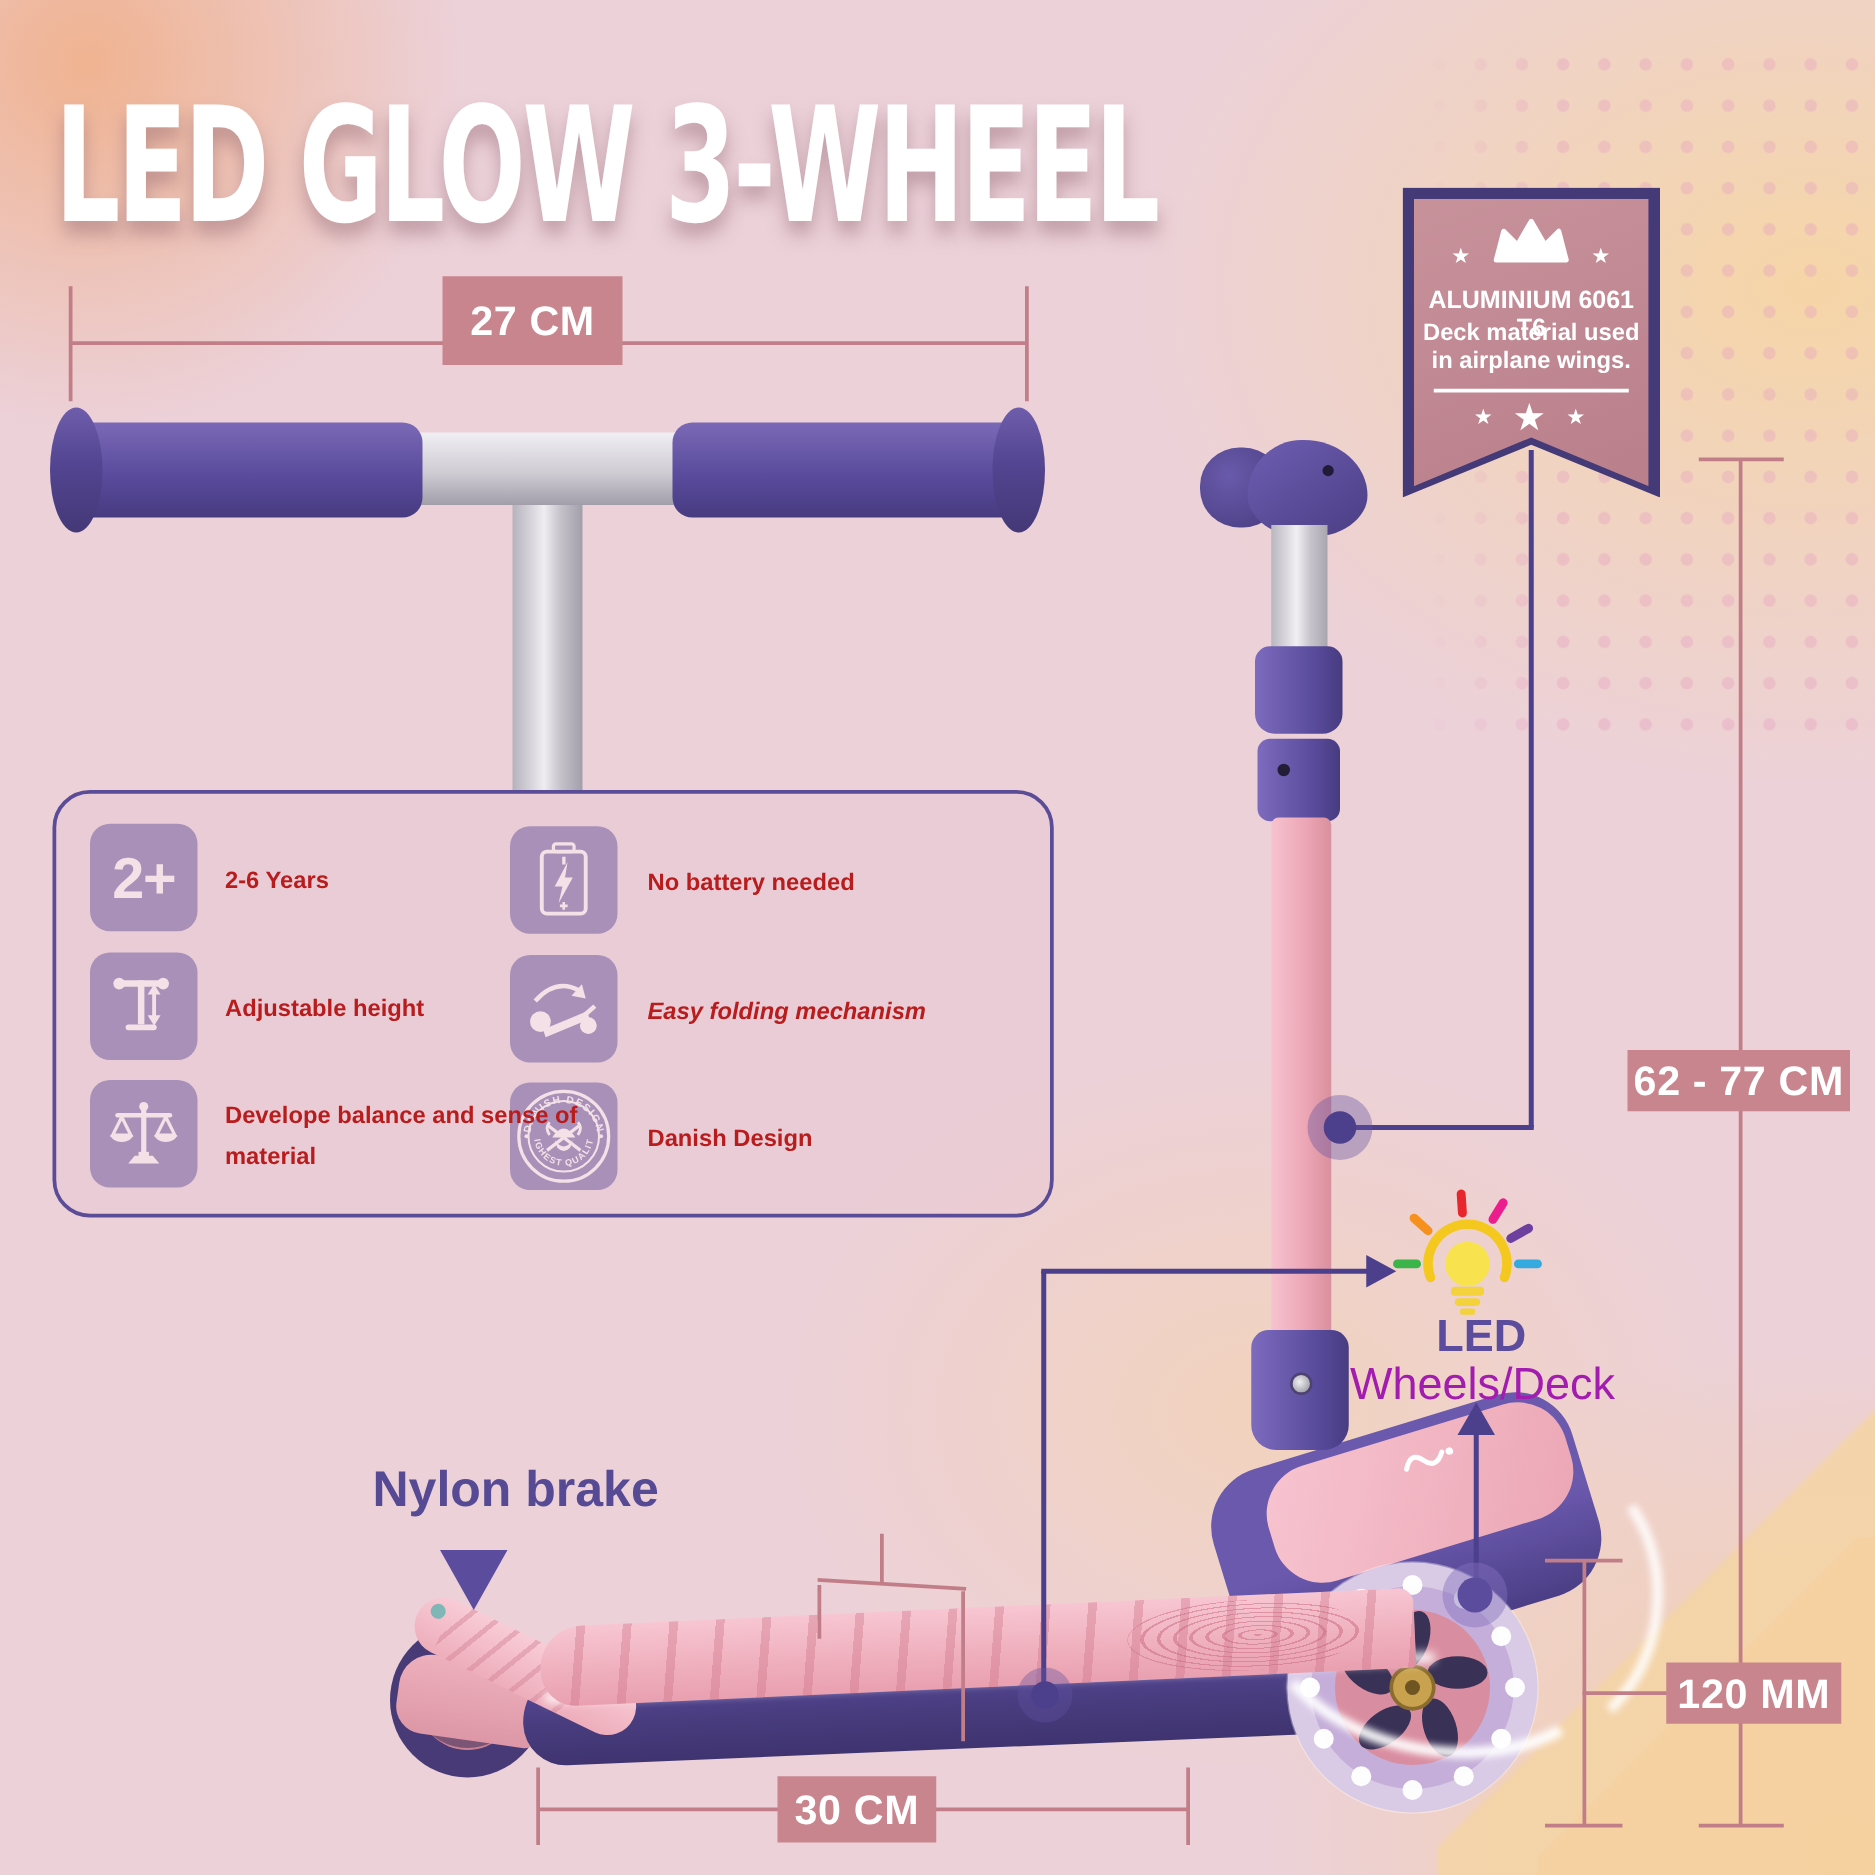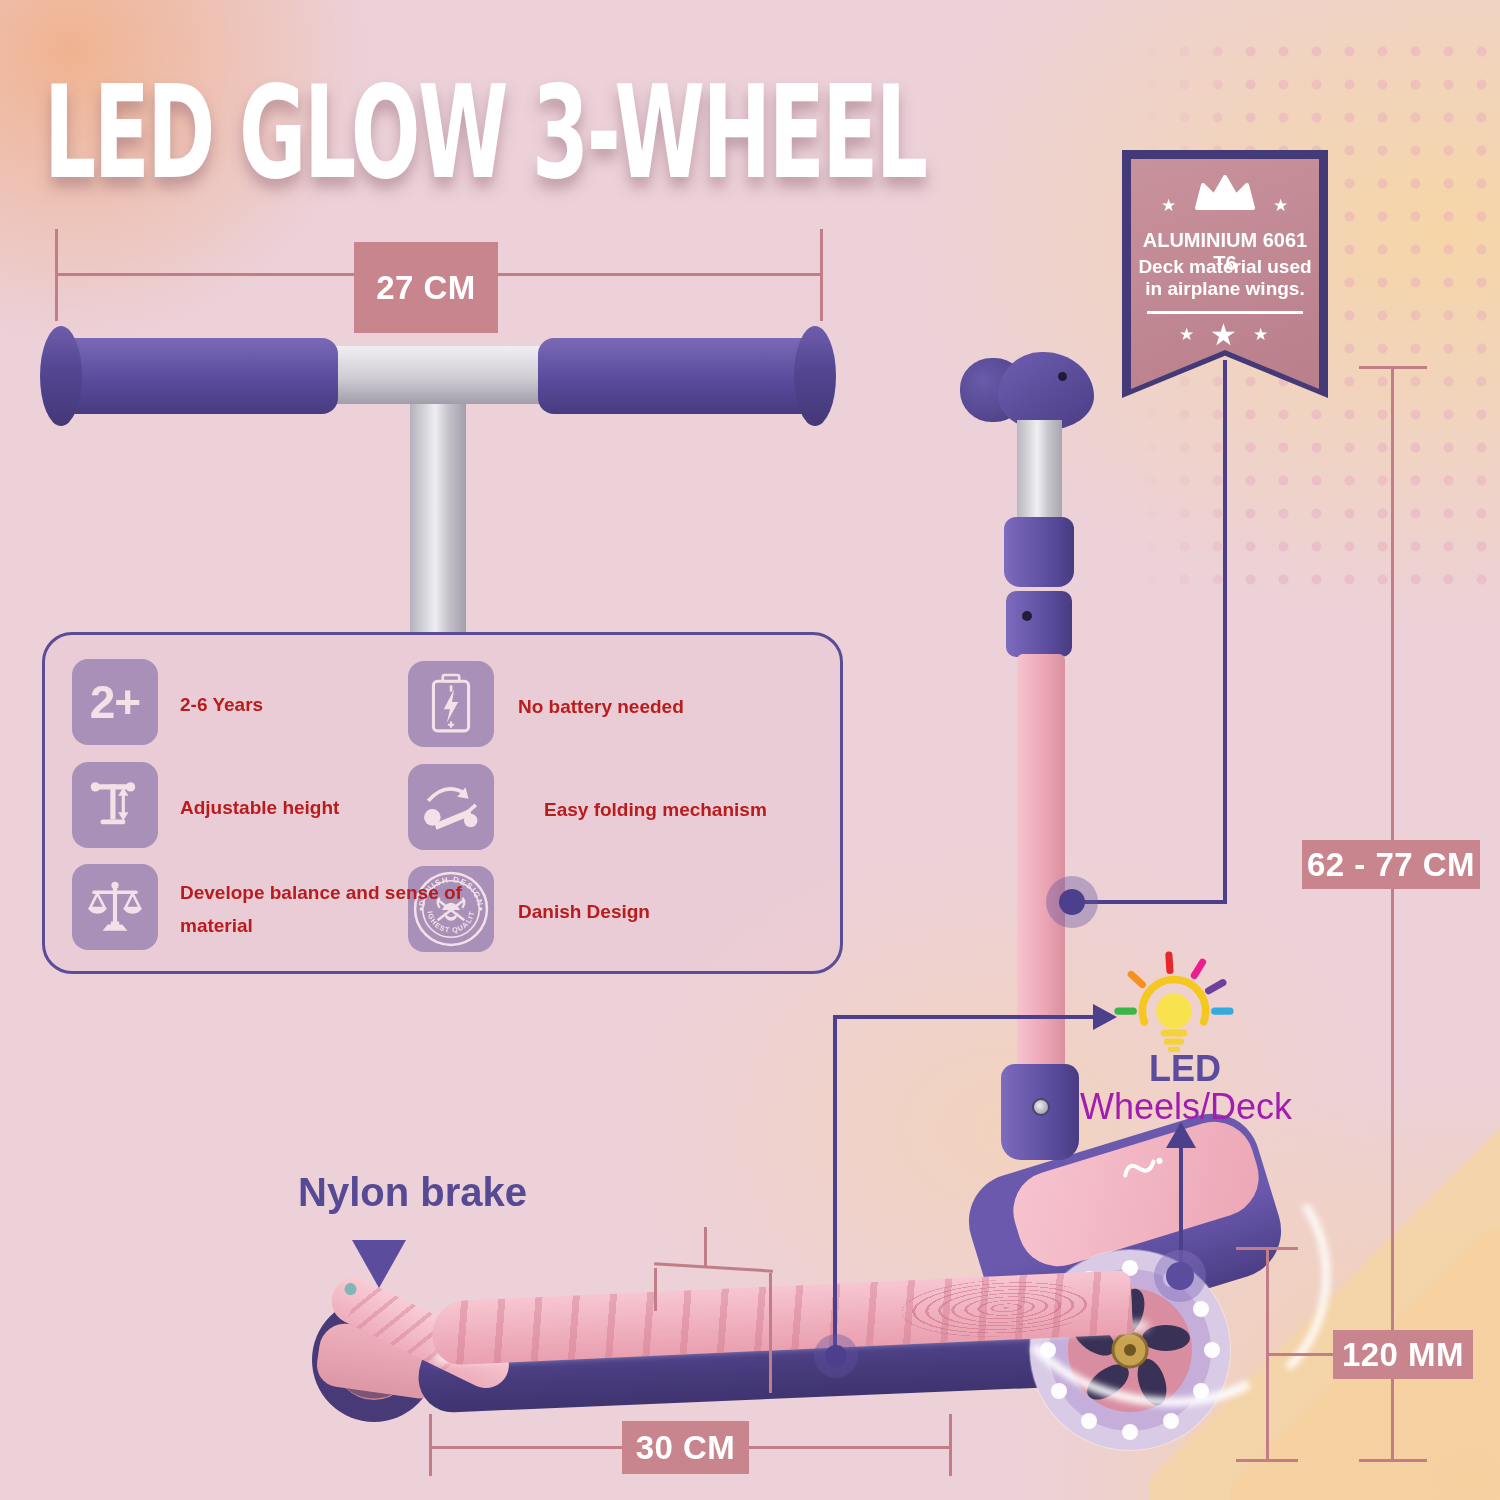--- a/index.html
+++ b/index.html
@@ -33,21 +33,21 @@
 
   
   .rose{background:#c17e88;}
   .dim-box{background:#c8858e;color:#fff;font-weight:700;font-size:33px;
     display:flex;align-items:center;justify-content:center;z-index:5;letter-spacing:.5px;}
 
   
   .dim27-line{left:56px;top:273px;width:766px;height:3px;z-index:1;}
   .dim27-tl{left:55px;top:229px;width:3px;height:92px;}
   .dim27-tr{left:820px;top:229px;width:3px;height:92px;}
-  .box27{left:354px;top:242px;width:144px;height:91px;}
+  .box27{left:354px;top:221px;width:144px;height:71px;}
 
   
   .hb-bar{left:116px;top:346px;width:644px;height:58px;border-radius:10px;z-index:1;
     background:linear-gradient(180deg,#f0eff3,#cfccd4 55%,#a19eaa);}
   .hb-grip{top:338px;width:284px;height:76px;border-radius:16px;z-index:2;
     background:linear-gradient(180deg,#7a69b5,#5a4b9d 55%,#473b80);}
   .hb-grip.l{left:54px;} .hb-grip.r{left:538px;}
   .hb-flare{top:326px;width:42px;height:100px;border-radius:50%;z-index:3;
     background:linear-gradient(180deg,#6e5dab,#53459172 45%,#443877);
     background:linear-gradient(180deg,#6e5dab,#534591 45%,#443877);}
@@ -59,21 +59,21 @@
   .panel{left:42px;top:632px;width:801px;height:342px;border:3px solid #5b4c97;
     border-radius:30px;background:rgba(233,201,212,.55);z-index:1;}
   .tile{width:86px;height:86px;border-radius:16px;background:#5a4c99;
     display:flex;align-items:center;justify-content:center;}
   .t-l1{left:72px;top:659px;} .t-l2{left:72px;top:762px;} .t-l3{left:72px;top:864px;}
   .t-r1{left:408px;top:661px;} .t-r2{left:408px;top:764px;} .t-r3{left:408px;top:866px;}
   .age-glyph{position:static;color:#fff;font-weight:800;font-size:46px;letter-spacing:-1px;}
   .feat{color:#b91c1c;font-weight:600;font-size:19px;line-height:33px;z-index:2;}
   .f-l1{left:180px;top:688px;} .f-l2{left:180px;top:791px;}
   .f-l3{left:180px;top:876px;width:300px;}
-  .f-r1{left:518px;top:690px;} .f-r2{left:544px;top:793px;} .f-r3{left:518px;top:895px;}
+  .f-r1{left:518px;top:690px;} .f-r2{left:518px;top:793px;font-style:italic;} .f-r3{left:518px;top:895px;}
   .tile svg{position:static;}
 
   
   .ribbon-outer{left:1122px;top:150px;width:206px;height:248px;background:#453a78;z-index:6;
     clip-path:polygon(0 0,100% 0,100% 100%,50% 83%,0 100%);}
   .ribbon-inner{left:9px;top:9px;width:188px;height:230px;
     background:linear-gradient(160deg,#c8929b,#b97f8b);
     clip-path:polygon(0 0,100% 0,100% 100%,50% 83%,0 100%);}
   .rb-crown{left:62px;top:16px;}
   .rb-star-s{color:#fff;font-size:17px;} 

